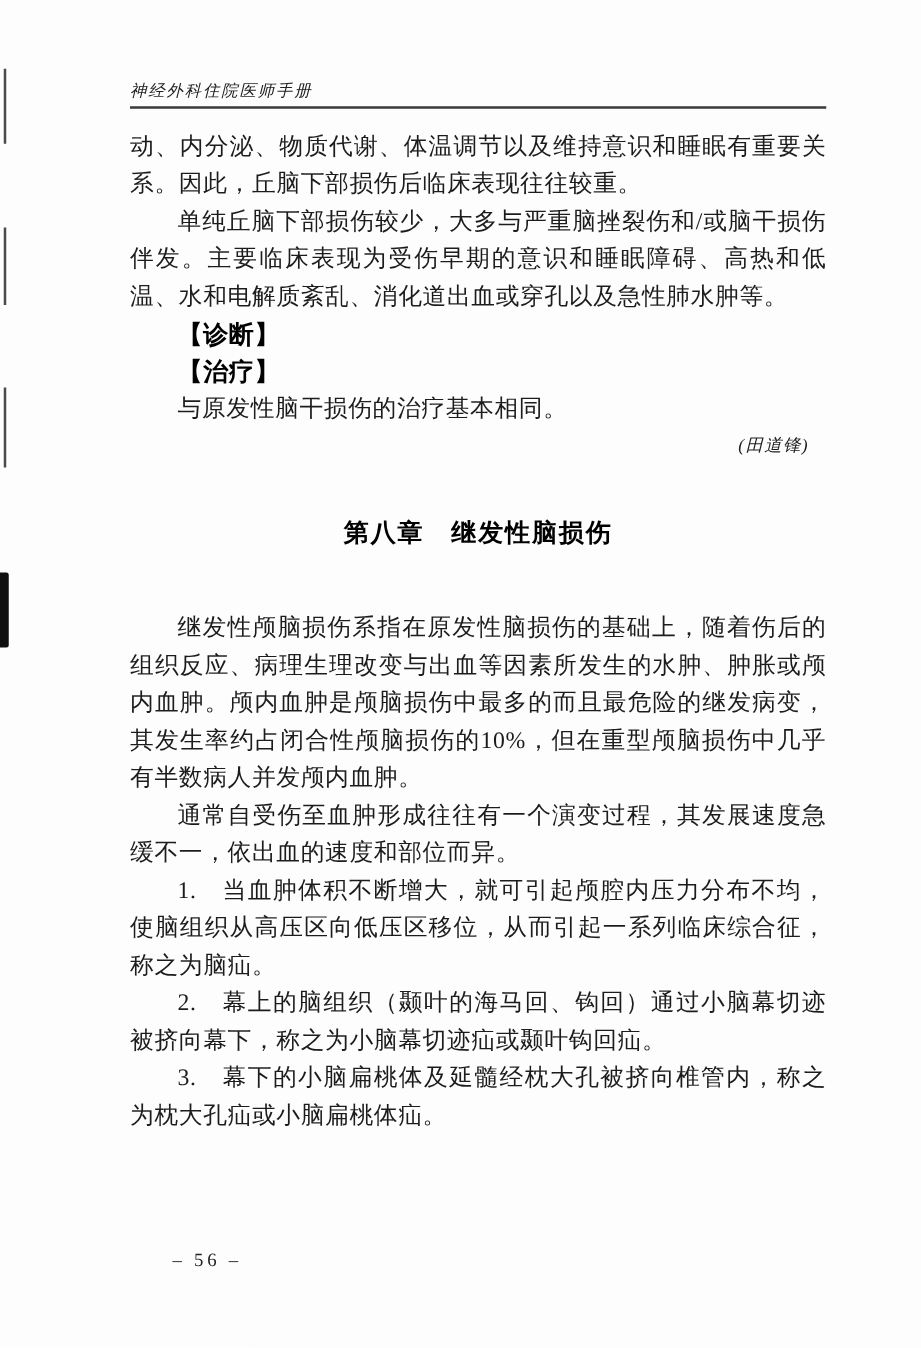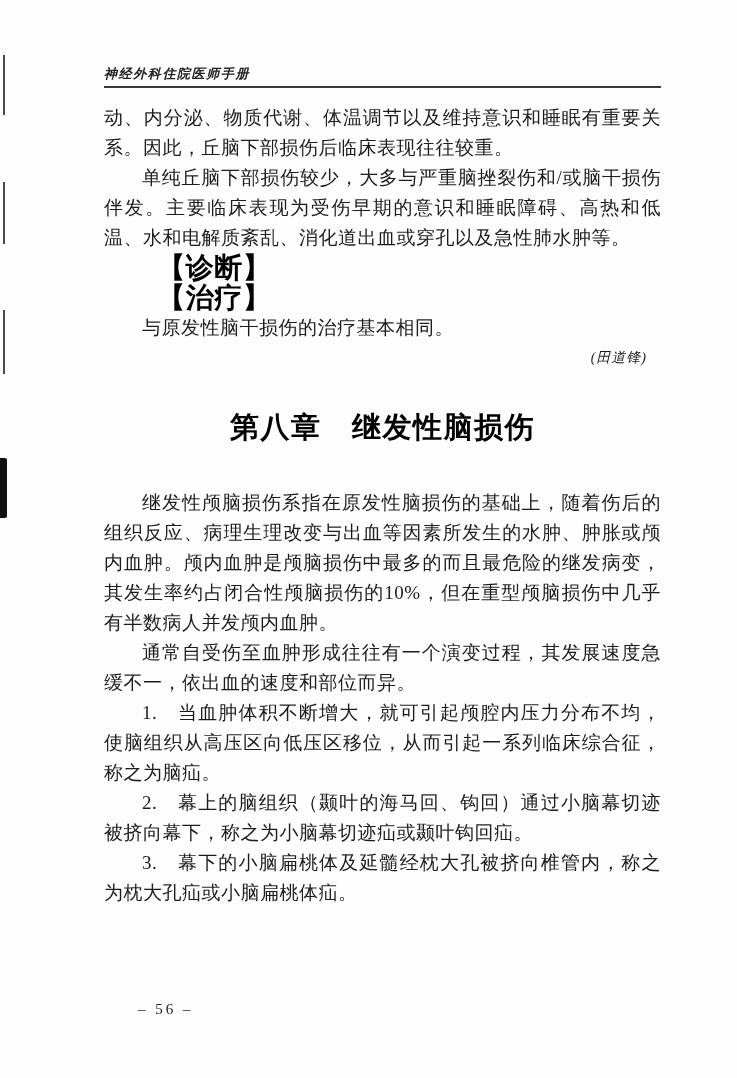--- a/index.html
+++ b/index.html
@@ -29,21 +29,21 @@
   
   .running-header {
     position: absolute;
     left: 104px; top: 64px;
     width: 557px;
     border-bottom: 2px solid #3a3a3a;
     padding-bottom: 3px;
   }
   .header-title {
     font-style: italic;
-    font-weight: bold;
+    font-weight: normal;
     font-size: 13px;
     letter-spacing: 1.6px;
     color: #222;
   }
   
   .text-block {
     position: absolute;
     left: 104px; top: 103px;
     width: 557px;
     font-size: 19px;
@@ -53,39 +53,39 @@
   }
   .para {
     margin: 0;
     text-indent: 2em;
   }
   .para.no-indent { text-indent: 0; }
   .section-heading {
     margin: 0;
     font-family: "Liberation Sans", "DejaVu Sans", sans-serif;
     font-weight: bold;
-    font-size: 28px;
+    font-size: 20px;
     line-height: 30px;
     color: #000;
     text-indent: 1.9em;
   }
   .attribution {
     margin: 0;
     text-align: right;
     font-style: italic;
     font-size: 14px;
     line-height: 30px;
     letter-spacing: 1px;
     padding-right: 14px;
   }
   .chapter-title {
     margin: 34px 0 41px 0;
     font-family: "Liberation Sans", "DejaVu Sans", sans-serif;
     font-weight: bold;
-    font-size: 29px;
+    font-size: 20px;
     line-height: 40px;
     text-align: center;
     letter-spacing: 1.5px;
     color: #000;
     text-indent: 0;
   }
   .page-number {
     position: absolute;
     left: 138px; top: 1001px;
     font-size: 15px;

